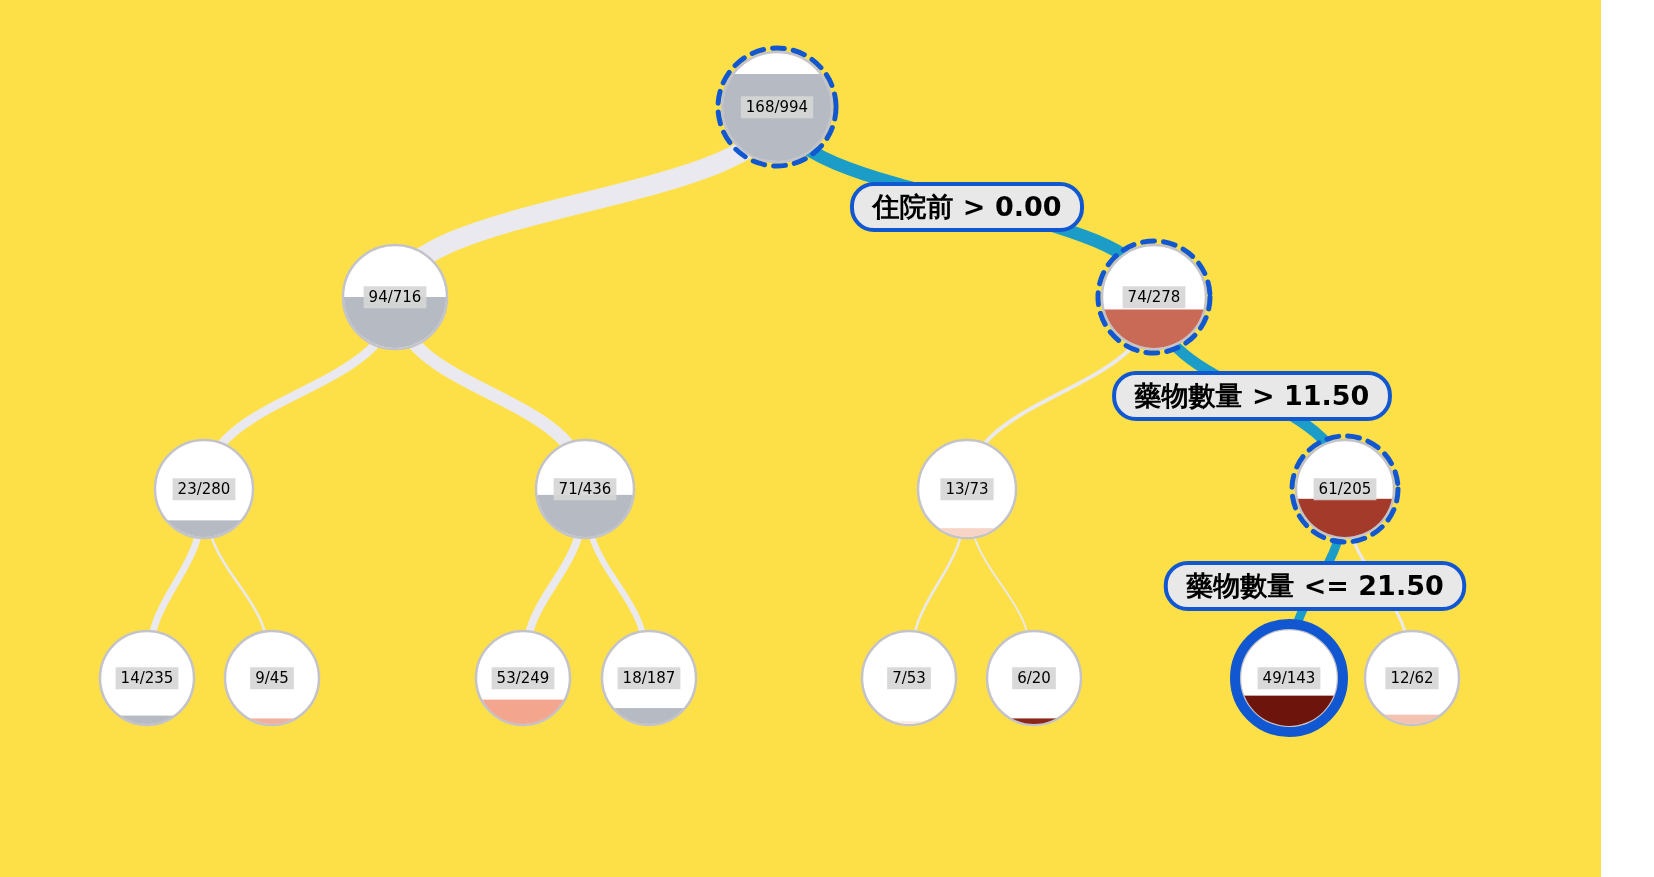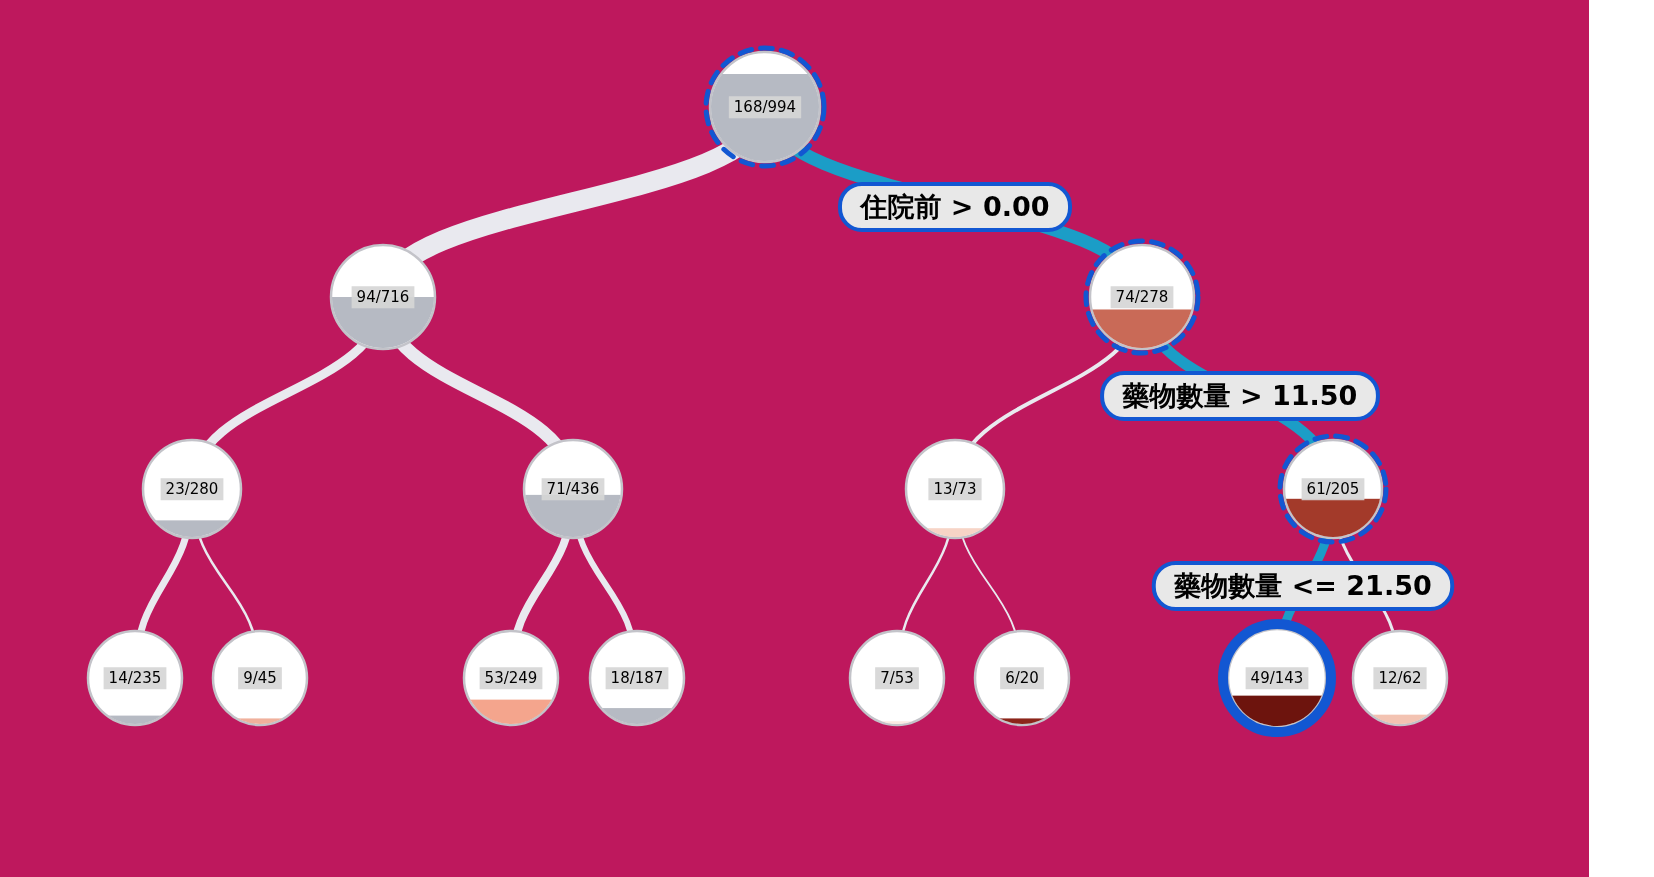--- a/index.html
+++ b/index.html
@@ -5,22 +5,23 @@
   html, body {
     margin: 0;
     padding: 0;
     background: #ffffff;
     font-family: "DejaVu Sans", "Liberation Sans", sans-serif;
   }
   .stage {
     position: relative;
     width: 1589px;
     height: 877px;
-    background: #be185d;
+    background: #fde047;
     overflow: hidden;
+    padding-left: 12px;
   }
   svg text {
     user-select: none;
   }
 </style>
 </head>
 <body>
 
 <div class="stage">
   <svg id="tree-svg" width="1654" height="877" viewBox="0 0 1654 877" xmlns="http://www.w3.org/2000/svg">

